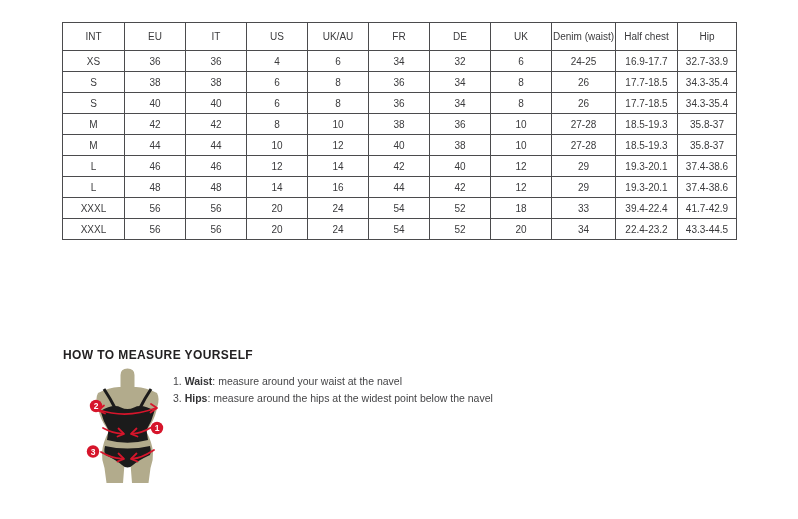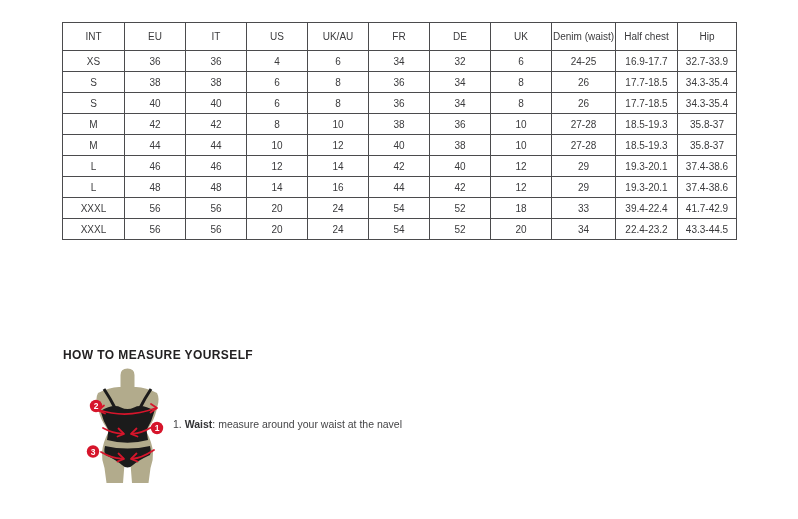--- a/index.html
+++ b/index.html
@@ -38,21 +38,20 @@
     left: 63px; top: 348px;
     font-size: 12px;
     font-weight: 700;
     letter-spacing: 0.4px;
     color: #232122;
   }
   .instructions {
     position: absolute;
     left: 173px; top: 375px;
     list-style: none;
-    margin-top: 43px;
   }
   .instr {
     font-size: 10.5px;
     color: #454547;
     margin-bottom: 4.5px;
     white-space: nowrap;
   }
   .instr b { color: #333335; }
   .figure-wrap {
     position: absolute;
@@ -288,13 +287,14 @@
     </g>
     <g>
       <circle cx="17" cy="85.5" r="6.2" fill="#d6152b"></circle>
       <text x="17" y="88.5" text-anchor="middle" font-size="8.5" font-weight="bold" fill="#ffffff" font-family="Liberation Sans, sans-serif">3</text>
     </g>
   </svg>
 </div>
 
 <ul class="instructions">
   <li class="instr"><span>1.</span> <b>Waist</b><span>: measure around your waist at the navel</span></li>
+  <li class="instr"><span>3.</span> <b>Hips</b><span>: measure around the hips at the widest point below the navel</span></li>
 </ul>
 
 </body></html>

